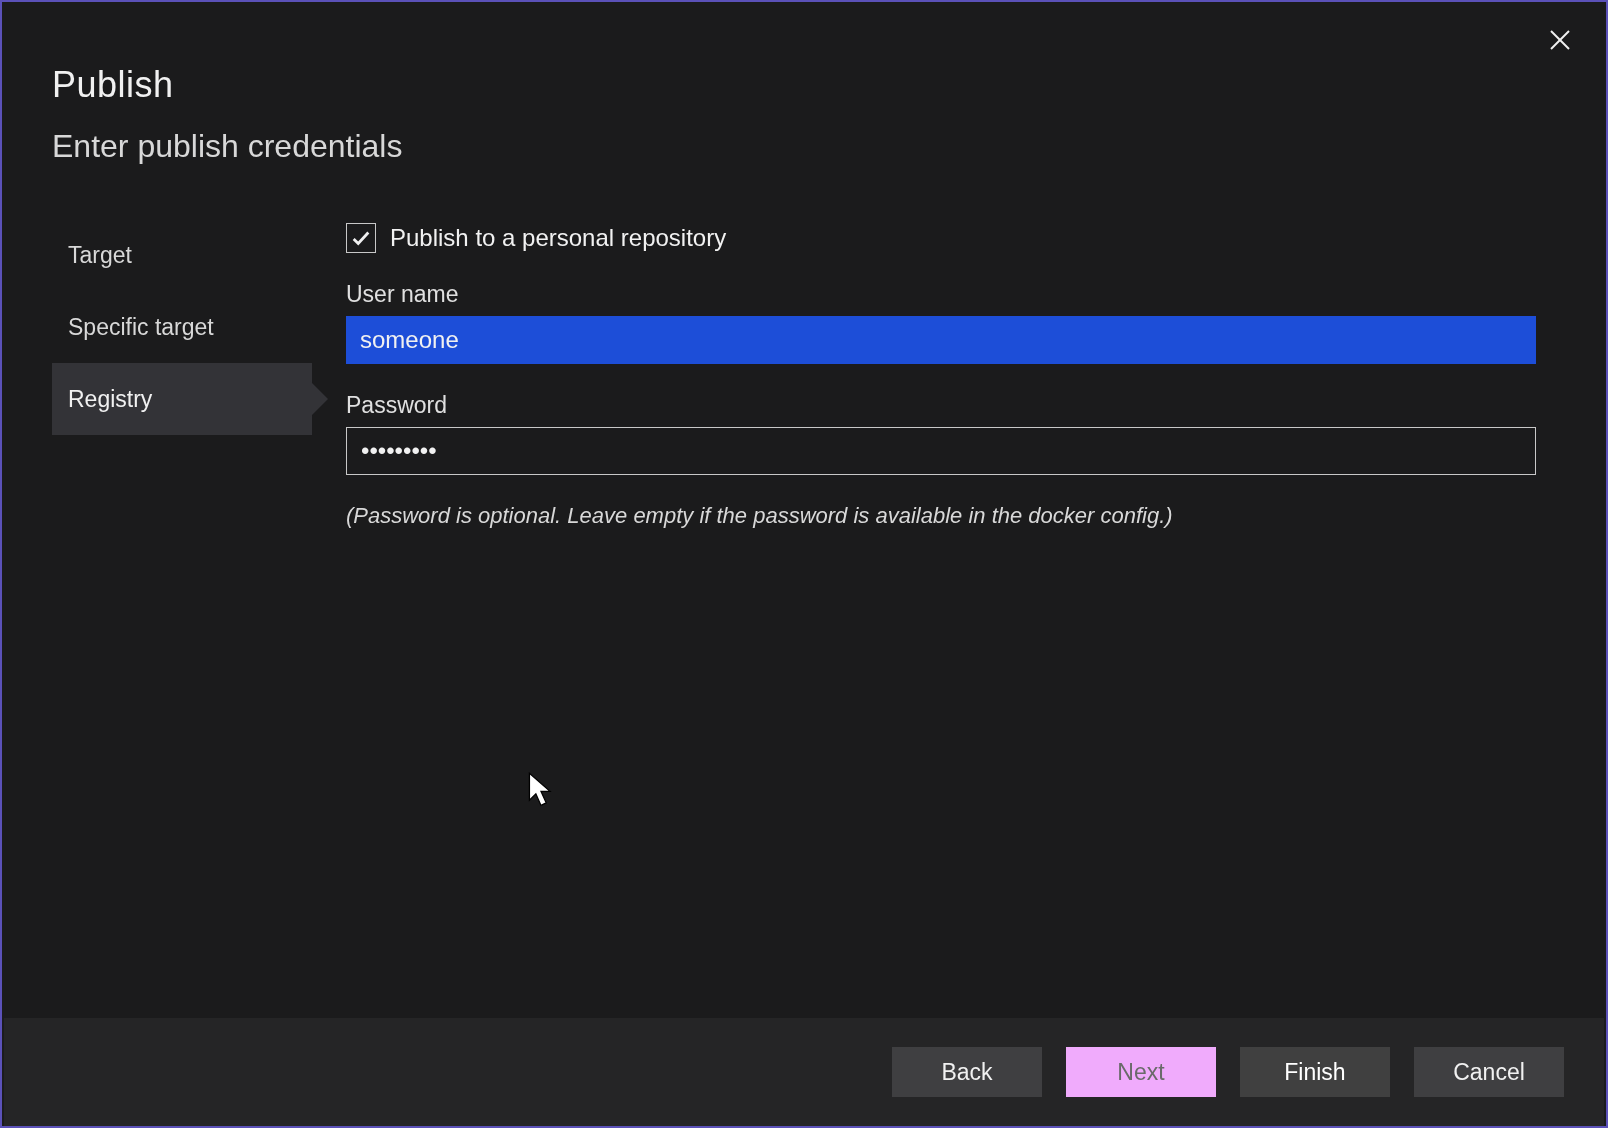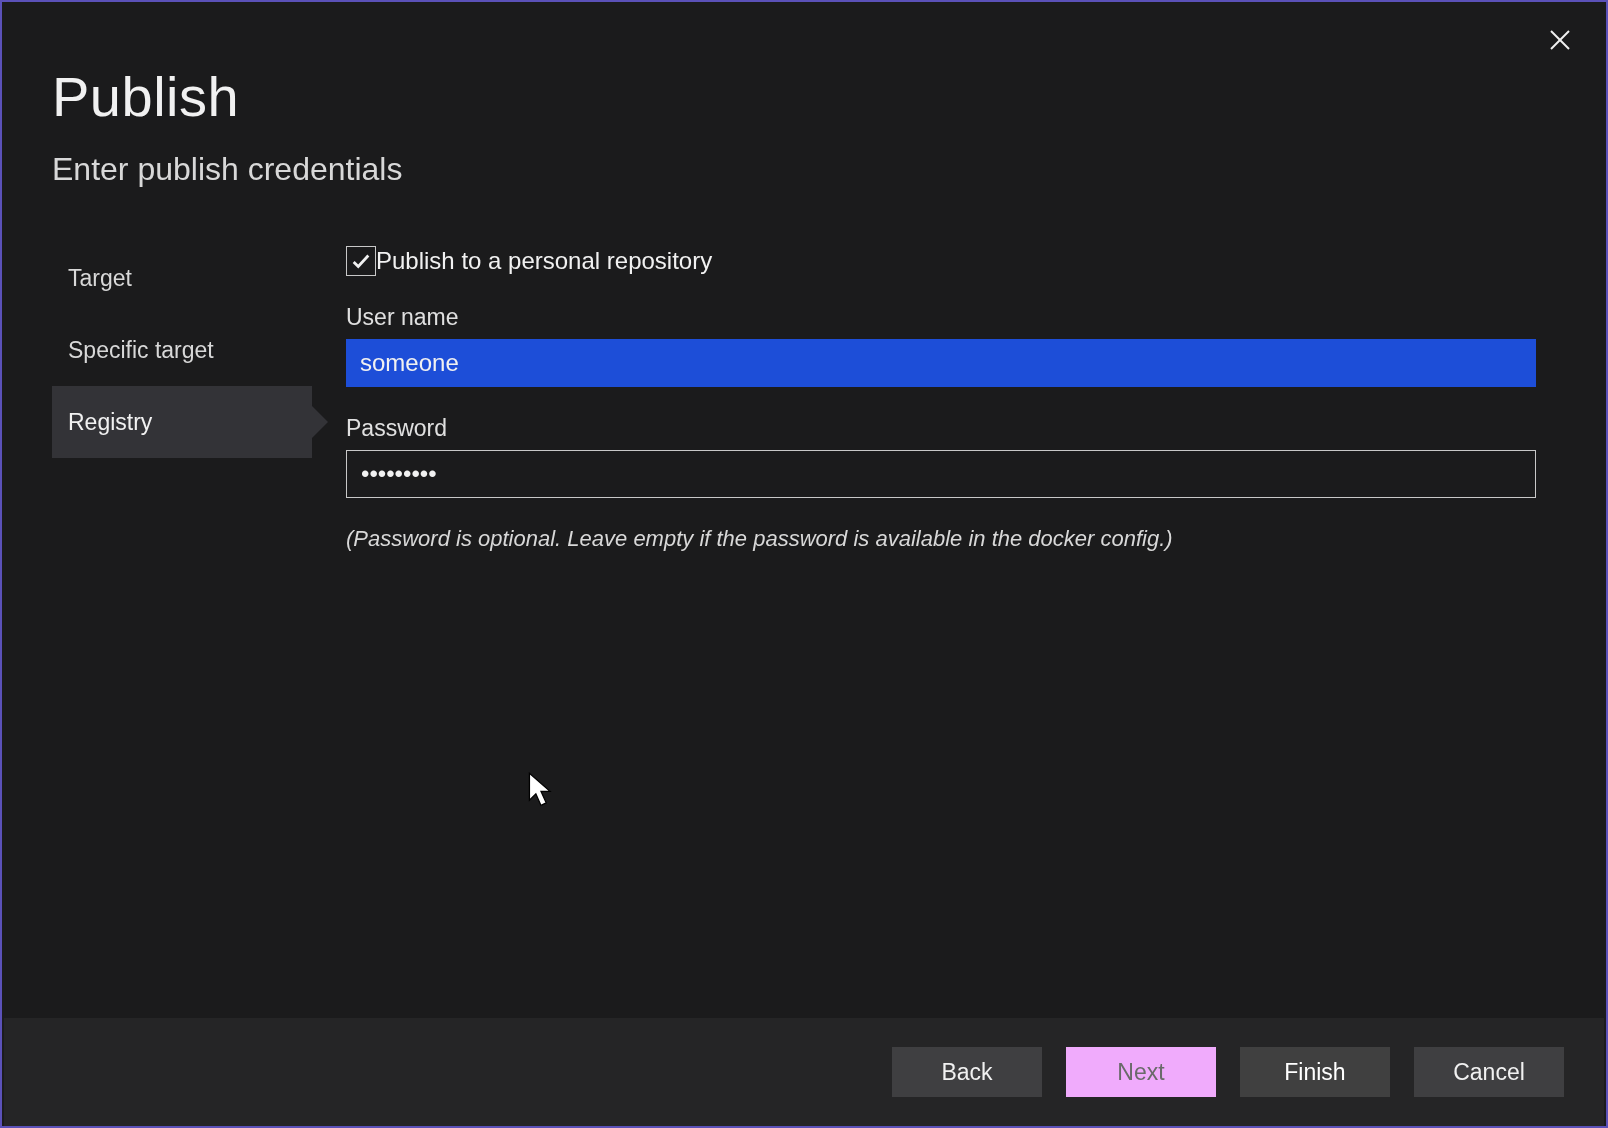--- a/index.html
+++ b/index.html
@@ -21,21 +21,21 @@
     align-items: center;
     justify-content: center;
     cursor: pointer;
   }
   .close-btn svg { stroke: #f1f1f1; stroke-width: 2; }
 
   .header {
     padding: 62px 50px 0 50px;
   }
   .title {
-    font-size: 56px;
+    font-size: 36px;
     font-weight: 400;
     color: #f1f1f1;
     letter-spacing: 0.5px;
   }
   .subtitle {
     font-size: 32px;
     font-weight: 400;
     color: #d8d8d8;
     margin-top: 22px;
   }
@@ -80,20 +80,21 @@
   .form-area {
     flex: 1;
     padding-left: 34px;
     padding-right: 70px;
     padding-top: 4px;
   }
 
   .checkbox-row {
     display: flex;
     align-items: center;
+    gap: 14px;
     margin-bottom: 28px;
   }
   .checkbox {
     width: 30px;
     height: 30px;
     border: 1px solid #c8c8c8;
     background: #1b1b1c;
     display: flex;
     align-items: center;
     justify-content: center;

